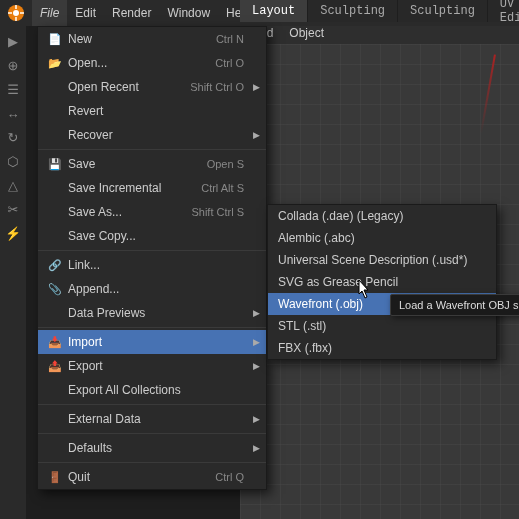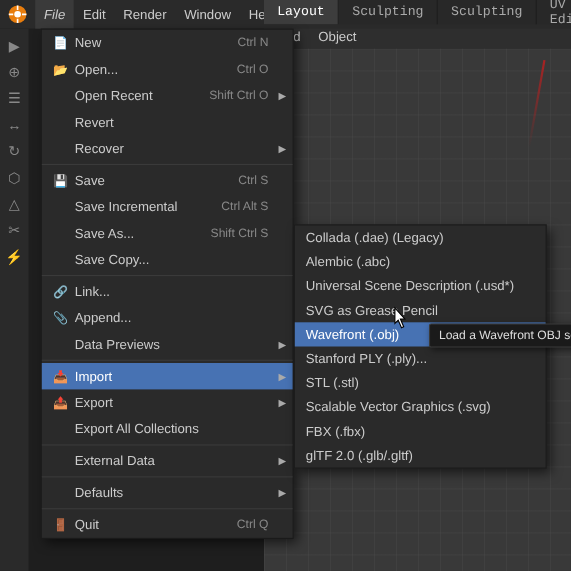--- a/index.html
+++ b/index.html
@@ -335,21 +335,21 @@
   <div class="dropdown-item has-submenu">
     <span class="dropdown-item-icon"></span>
     <span>Recover</span>
   </div>
 
   <div class="dropdown-separator"></div>
 
   <div class="dropdown-item">
     <span class="dropdown-item-icon">💾</span>
     <span>Save</span>
-    <span class="shortcut">Ctrl S</span>
+    <span class="shortcut">Open S</span>
   </div>
 
   <div class="dropdown-item">
     <span class="dropdown-item-icon"></span>
     <span>Save Incremental</span>
     <span class="shortcut">Ctrl Alt S</span>
   </div>
 
   <div class="dropdown-item">
     <span class="dropdown-item-icon"></span>
@@ -432,33 +432,24 @@
   <div class="import-item">
     <span>Universal Scene Description (.usd*)</span>
   </div>
   <div class="import-item">
     <span>SVG as Grease Pencil</span>
   </div>
   <div class="import-item highlighted">
     <span>Wavefront (.obj)</span>
   </div>
   <div class="import-item">
-    <span>Stanford PLY (.ply)...</span>
-  </div>
-  <div class="import-item">
     <span>STL (.stl)</span>
   </div>
   <div class="import-item">
-    <span>Scalable Vector Graphics (.svg)</span>
-  </div>
-  <div class="import-item">
     <span>FBX (.fbx)</span>
-  </div>
-  <div class="import-item">
-    <span>glTF 2.0 (.glb/.gltf)</span>
   </div>
 
 </div>
 
 <div class="tooltip">
   <span>Load a Wavefront OBJ scene.</span>
 </div>
 
 <div class="cursor">
   <svg viewBox="0 0 20 24" fill="none" xmlns="http://www.w3.org/2000/svg">

